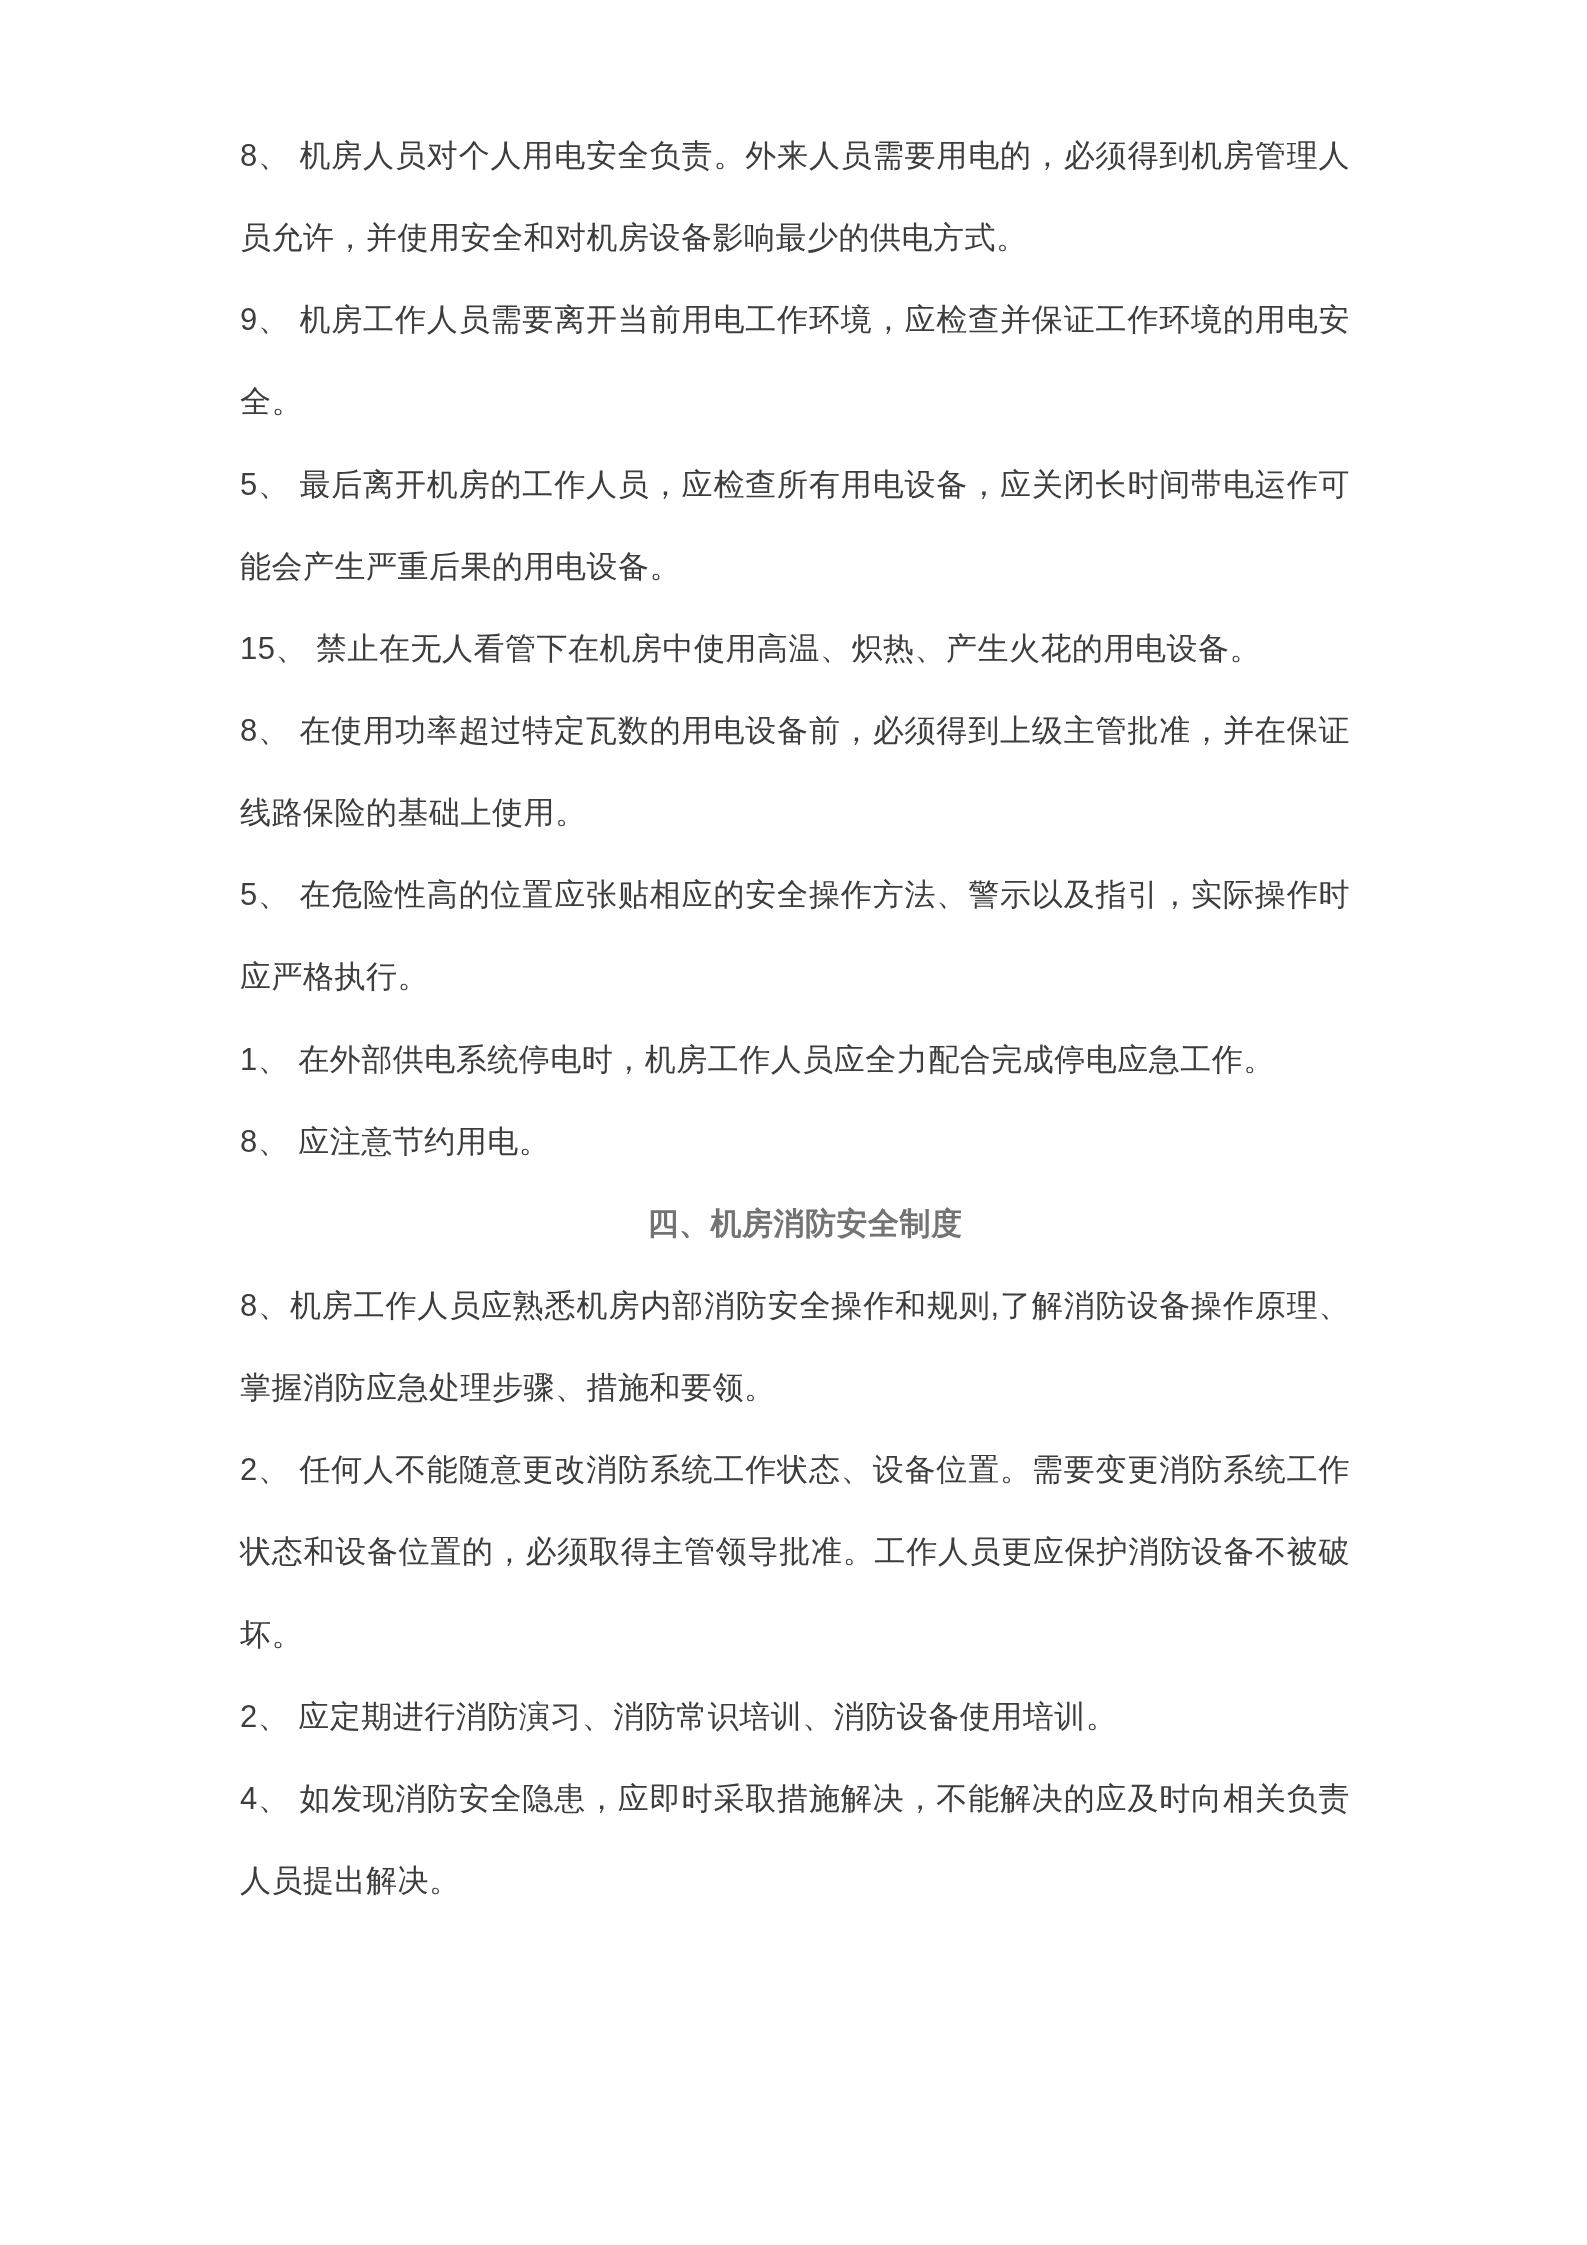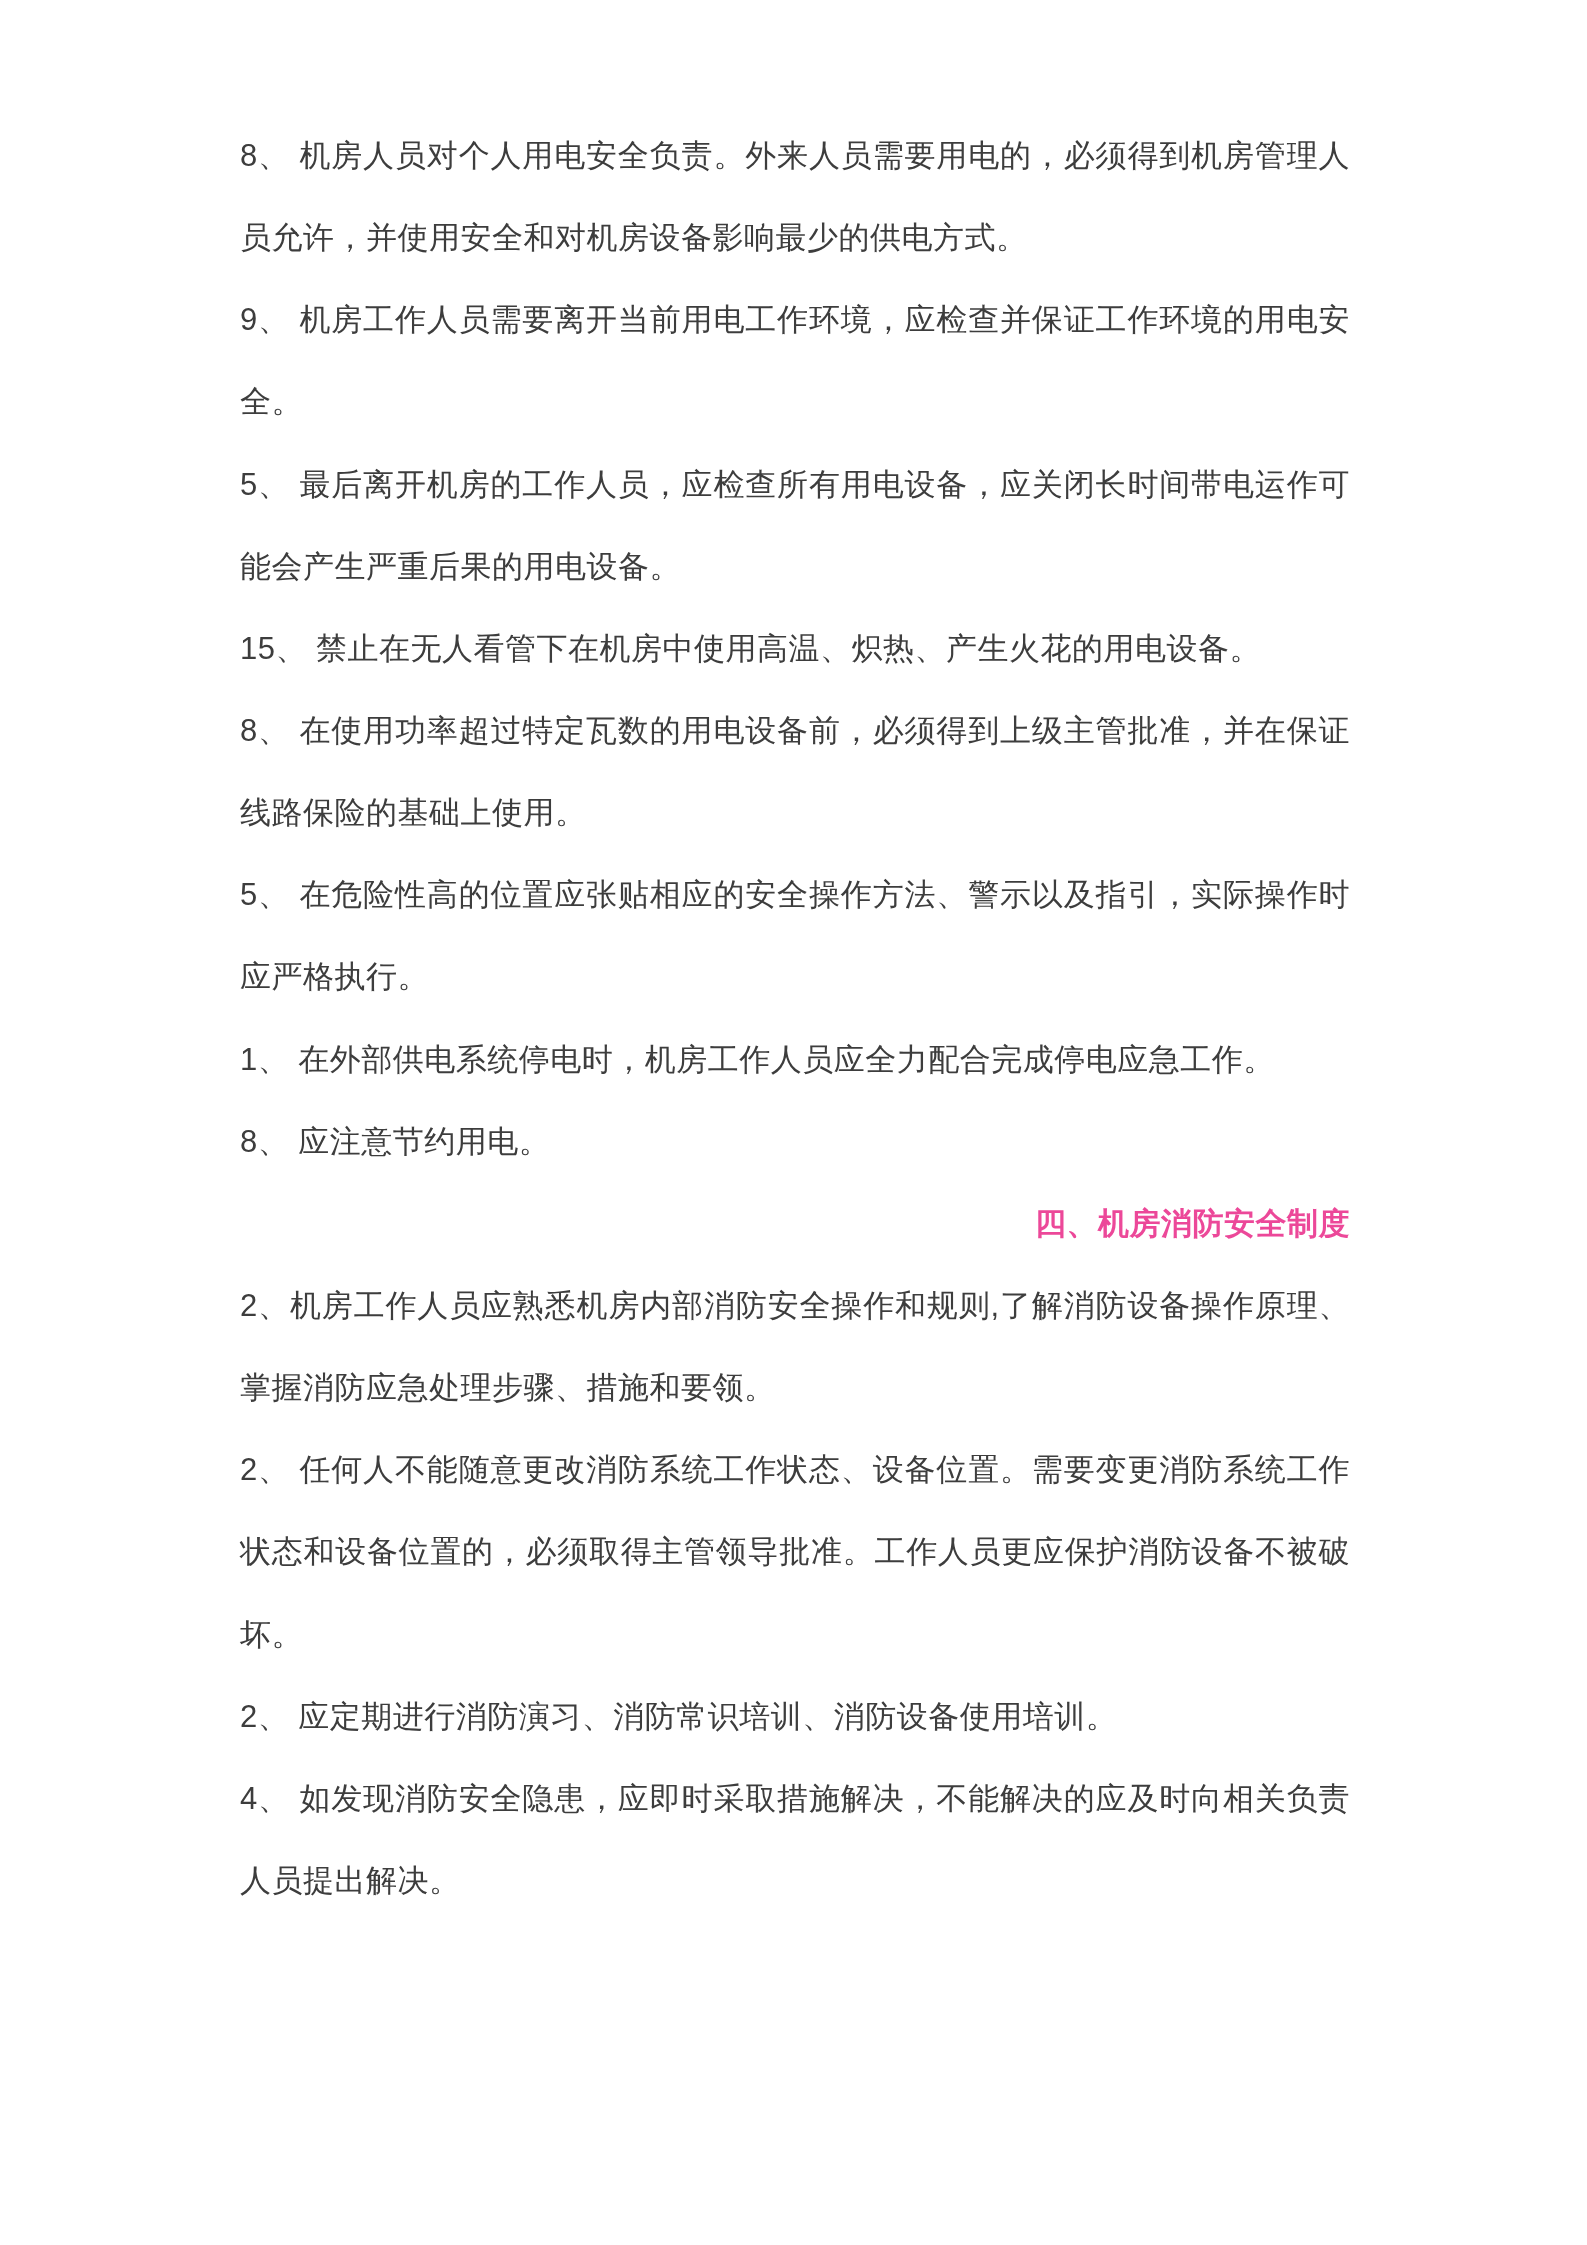--- a/index.html
+++ b/index.html
@@ -23,37 +23,37 @@
     padding: 0;
     font-size: 31px;
     line-height: 2.65;
     text-align: justify;
     text-justify: inter-ideograph;
     letter-spacing: 0.5px;
     word-break: break-all;
   }
   .doc-body p.heading {
     font-weight: bold;
-    color: #ec4899;
-    text-align: right;
+    color: #737373;
+    text-align: center;
     margin-left: 20px;
   }
 </style>
 </head>
 <body>
 
 <div class="page">
   <div class="doc-body">
     <p>8、 机房人员对个人用电安全负责。外来人员需要用电的，必须得到机房管理人员允许，并使用安全和对机房设备影响最少的供电方式。</p>
     <p>9、 机房工作人员需要离开当前用电工作环境，应检查并保证工作环境的用电安全。</p>
     <p>5、 最后离开机房的工作人员，应检查所有用电设备，应关闭长时间带电运作可能会产生严重后果的用电设备。</p>
     <p>15、 禁止在无人看管下在机房中使用高温、炽热、产生火花的用电设备。</p>
     <p>8、 在使用功率超过特定瓦数的用电设备前，必须得到上级主管批准，并在保证线路保险的基础上使用。</p>
     <p>5、 在危险性高的位置应张贴相应的安全操作方法、警示以及指引，实际操作时应严格执行。</p>
     <p>1、 在外部供电系统停电时，机房工作人员应全力配合完成停电应急工作。</p>
     <p>8、 应注意节约用电。</p>
     <p class="heading">四、机房消防安全制度</p>
-    <p>2、机房工作人员应熟悉机房内部消防安全操作和规则,了解消防设备操作原理、掌握消防应急处理步骤、措施和要领。</p>
+    <p>8、机房工作人员应熟悉机房内部消防安全操作和规则,了解消防设备操作原理、掌握消防应急处理步骤、措施和要领。</p>
     <p>2、 任何人不能随意更改消防系统工作状态、设备位置。需要变更消防系统工作状态和设备位置的，必须取得主管领导批准。工作人员更应保护消防设备不被破坏。</p>
     <p>2、 应定期进行消防演习、消防常识培训、消防设备使用培训。</p>
     <p>4、 如发现消防安全隐患，应即时采取措施解决，不能解决的应及时向相关负责人员提出解决。</p>
   </div>
 </div>
 
 </body></html>

